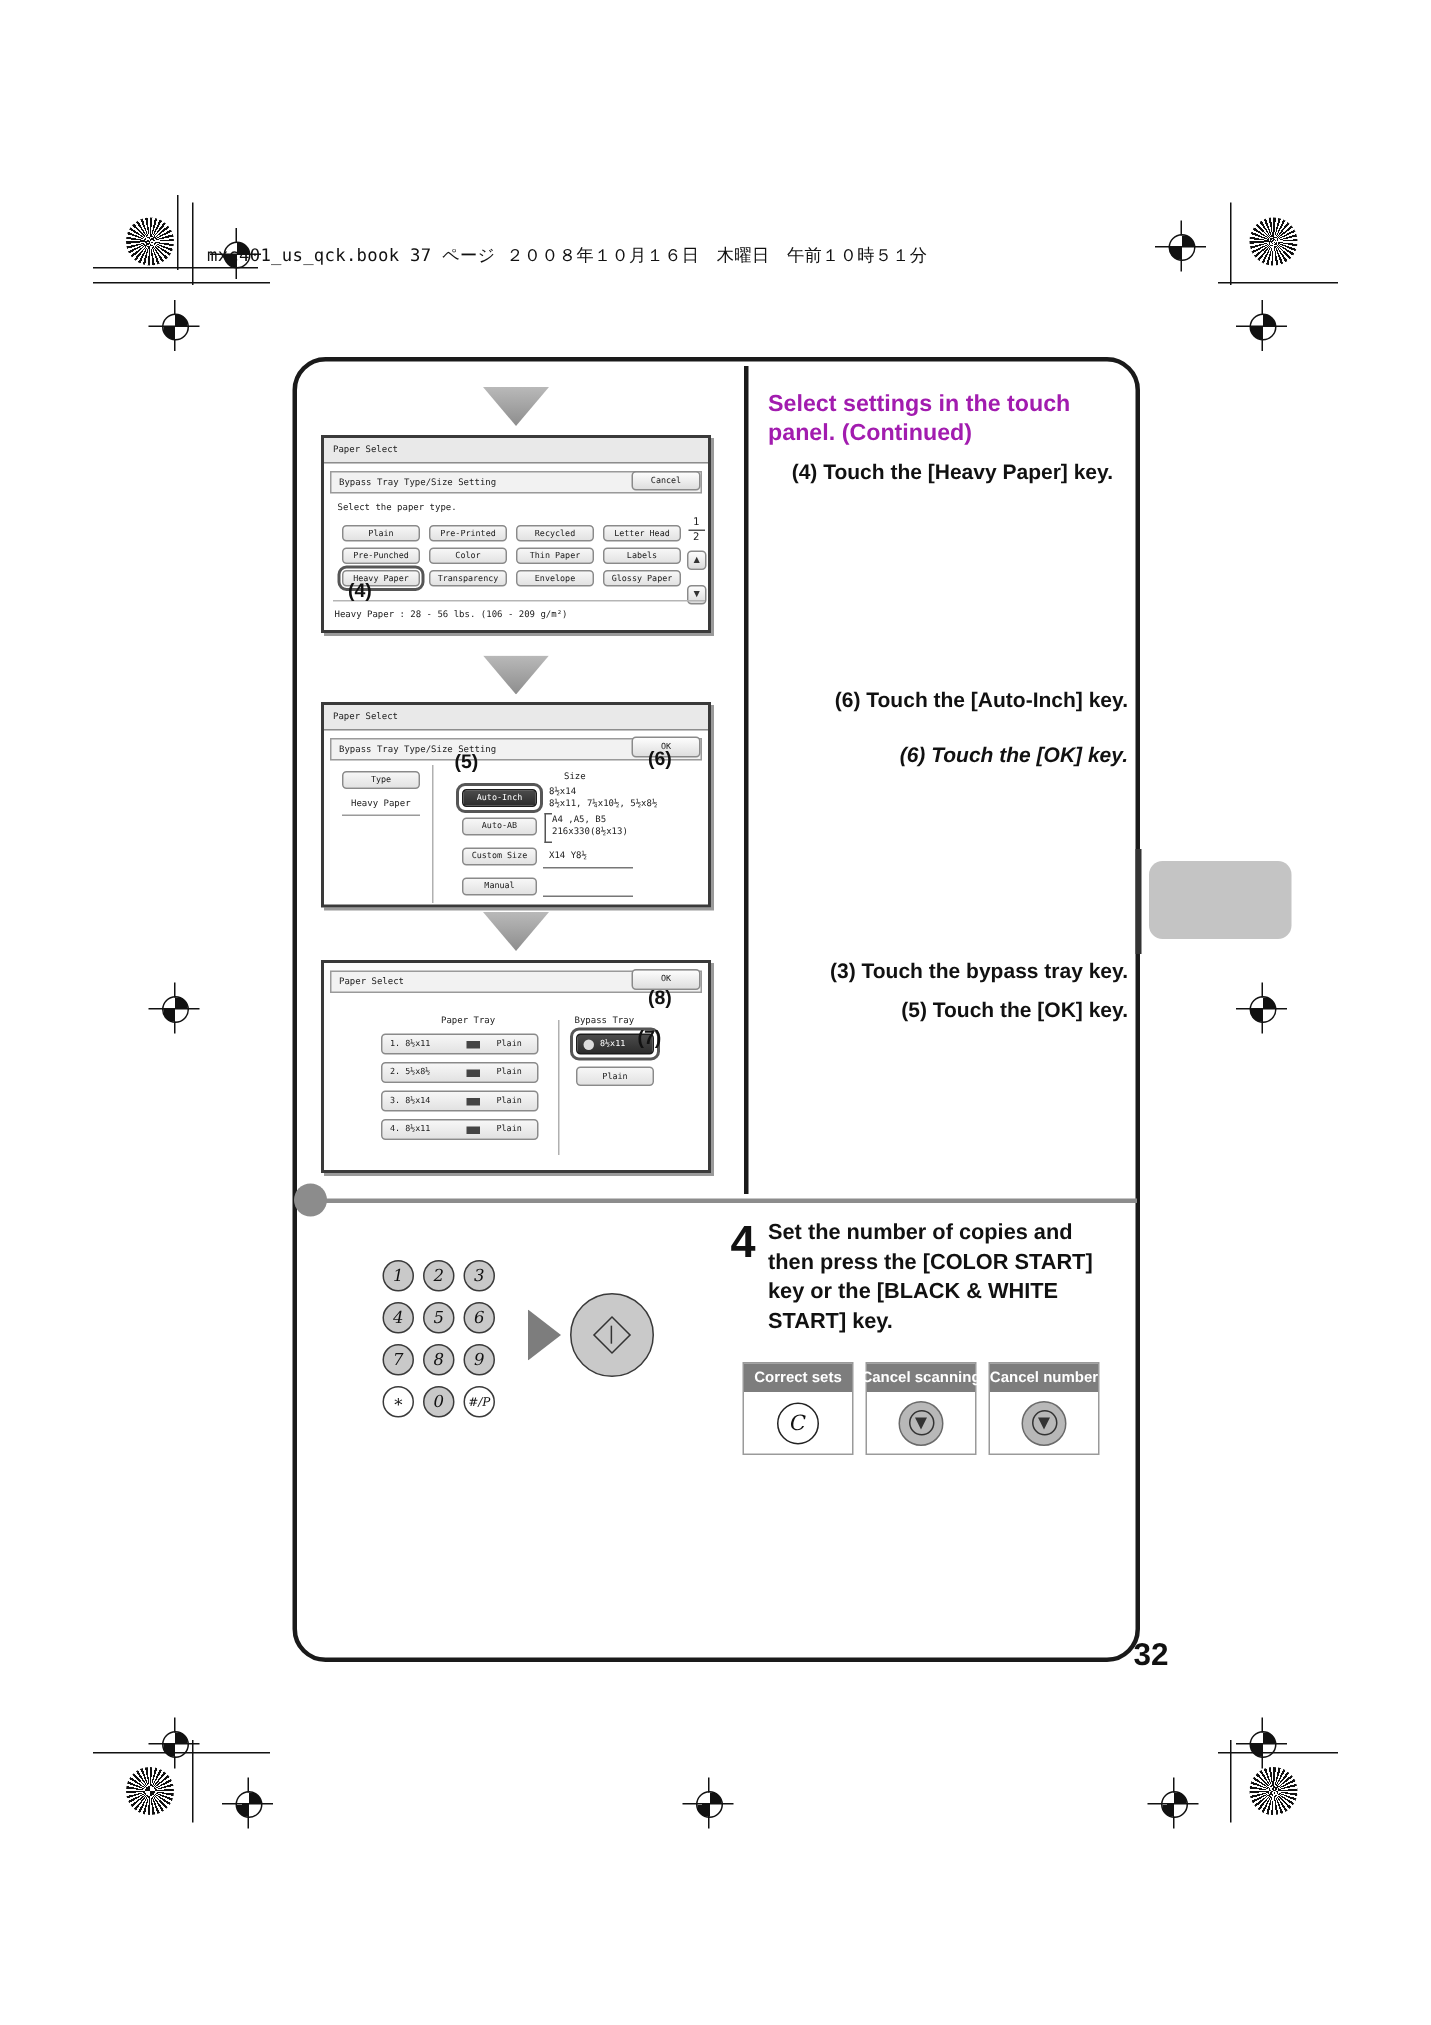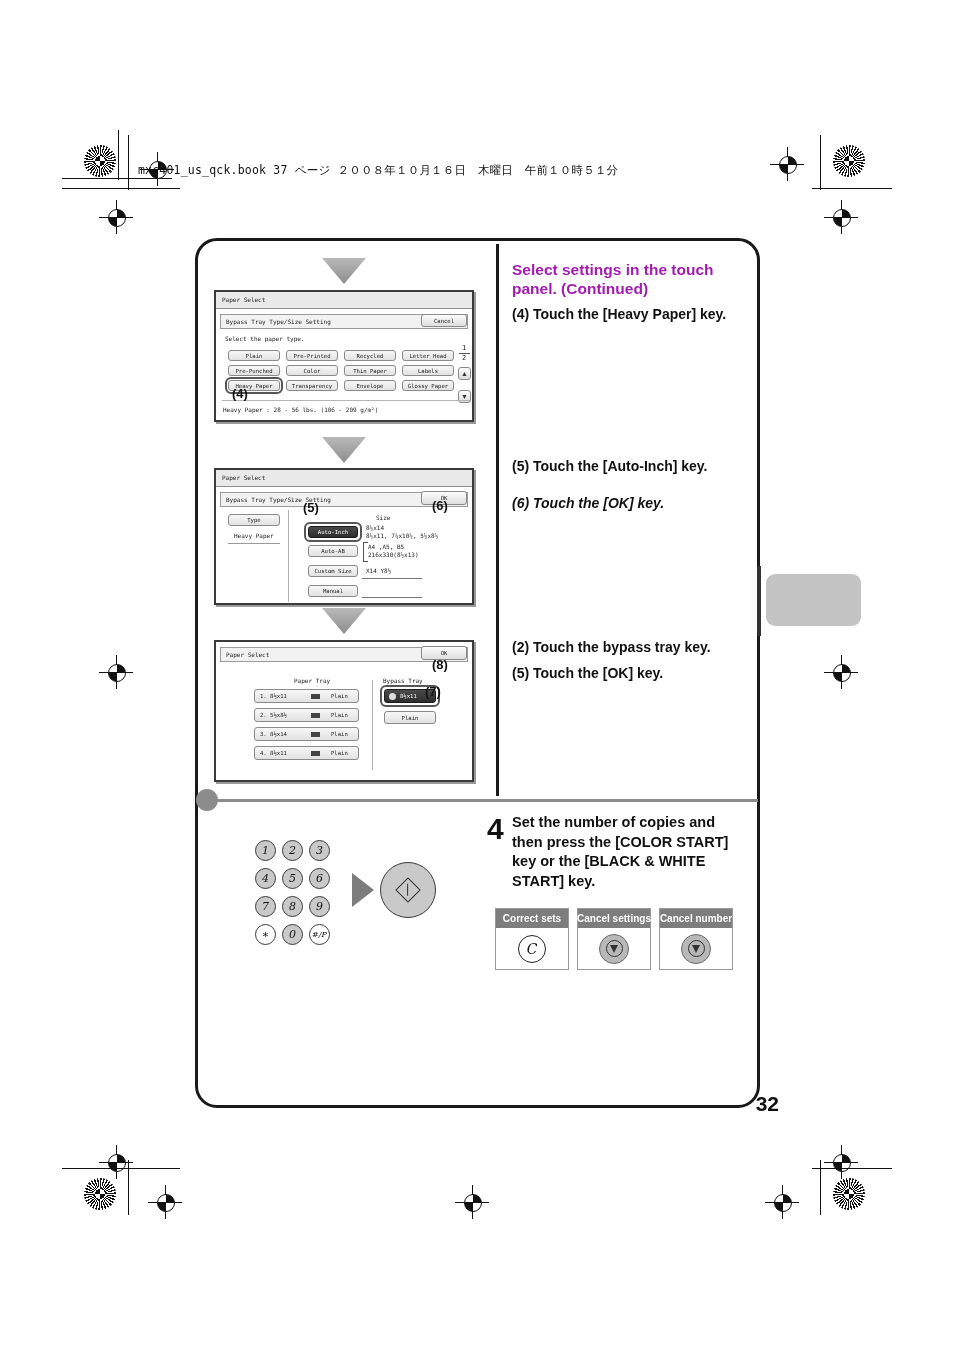--- a/index.html
+++ b/index.html
@@ -65,21 +65,21 @@
       font-family:"Liberation Sans",sans-serif;}
   .small-arrow{position:absolute;width:13px;height:13px;border:1px solid #8a8a8a;border-radius:3px;
       background:linear-gradient(#fdfdfd,#dcdcdc);display:flex;align-items:center;
       justify-content:center;font-size:7px;color:#333;box-sizing:border-box;}
 
   
   .instr-head{position:absolute;font-size:15.5px;font-weight:bold;color:#a21caf;line-height:19px;
      font-family:"Liberation Sans",sans-serif;}
   .instr{position:absolute;font-size:14px;font-weight:bold;color:#111;line-height:19.5px;
      font-family:"Liberation Sans",sans-serif;}
-  .instr .ind{display:block;padding-left:22px;text-indent:-22px;}
+  .instr .ind{display:block;padding-left:22px;text-indent:-22px;text-align:right;}
 
   
   .stepnum{position:absolute;font-size:30px;font-weight:bold;color:#111;}
   .step-text{position:absolute;font-size:14.5px;font-weight:bold;color:#111;line-height:19.5px;width:232px;}
 
   
   .kp-key{position:absolute;width:21px;height:21px;border-radius:50%;
      background:#c9c9c9;border:1.4px solid #3a3a3a;box-sizing:border-box;
      display:flex;align-items:center;justify-content:center;
      font-family:"DejaVu Serif",serif;font-style:italic;font-size:11px;color:#111;}
@@ -287,27 +287,27 @@
   <div class="key flat" style="left:168px;top:69px;width:52px;height:13px;">Plain</div>
 </div>
 <div class="callout" style="left:425px;top:684px;">(7)</div>
 <div class="callout" style="left:432px;top:657px;">(8)</div>
 
 <div class="instr-head" style="left:512px;top:260px;width:238px;">Select settings in the touch panel. (Continued)</div>
 <div class="instr" style="left:512px;top:305px;width:230px;">
   <span class="ind">(4) Touch the [Heavy Paper] key.</span>
 </div>
 <div class="instr" style="left:512px;top:457px;width:240px;">
-  <span class="ind">(5) Touch the [Auto-Inch] key.</span>
+  <span class="ind">(6) Touch the [Auto-Inch] key.</span>
 </div>
 <div class="instr" style="left:512px;top:494px;width:240px;font-style:italic;">
   <span class="ind">(6) Touch the [OK] key.</span>
 </div>
 <div class="instr" style="left:512px;top:638px;width:240px;">
-  <span class="ind">(2) Touch the bypass tray key.</span>
+  <span class="ind">(3) Touch the bypass tray key.</span>
 </div>
 <div class="instr" style="left:512px;top:664px;width:240px;">
   <span class="ind">(5) Touch the [OK] key.</span>
 </div>
 
 <div class="stepnum" style="left:487px;top:812px;">4</div>
 <div class="step-text" style="left:512px;top:813px;">Set the number of copies and then press the [COLOR START] key or the [BLACK &amp; WHITE START] key.</div>
 
 <div class="kp-key" style="left:255px;top:840px;">1</div>
 <div class="kp-key" style="left:282px;top:840px;">2</div>
@@ -327,21 +327,21 @@
   <i></i>
 </div>
 
 <div class="cbox" style="left:495px;top:908px;">
   <div class="cbox-hd">Correct sets</div>
   <div class="cbox-body">
     <div class="c-circle">C</div>
   </div>
 </div>
 <div class="cbox" style="left:577px;top:908px;">
-  <div class="cbox-hd">Cancel settings</div>
+  <div class="cbox-hd">Cancel scanning</div>
   <div class="cbox-body">
     <div class="stop-circle">
         <i></i>
       </div>
   </div>
 </div>
 <div class="cbox" style="left:659px;top:908px;">
   <div class="cbox-hd">Cancel number</div>
   <div class="cbox-body">
     <div class="stop-circle">

